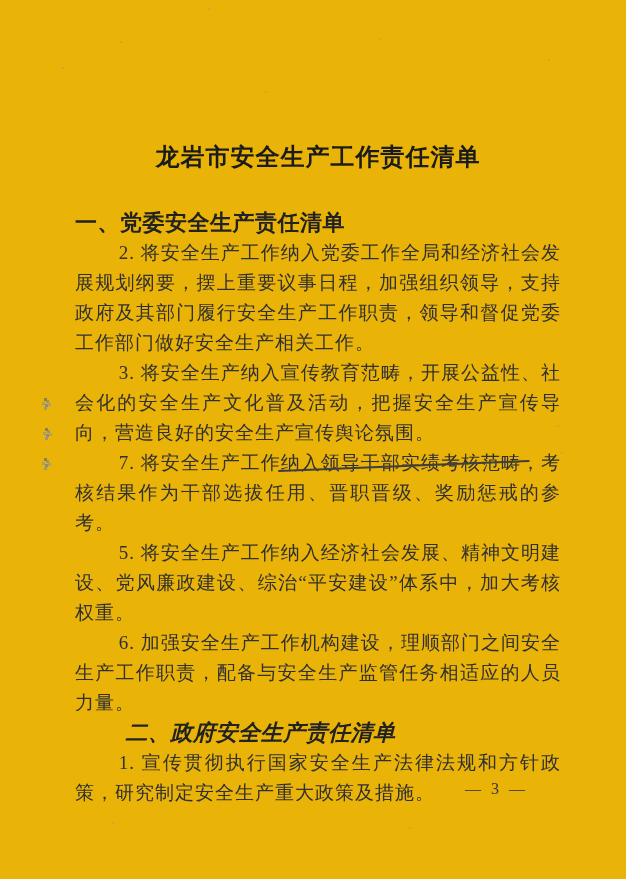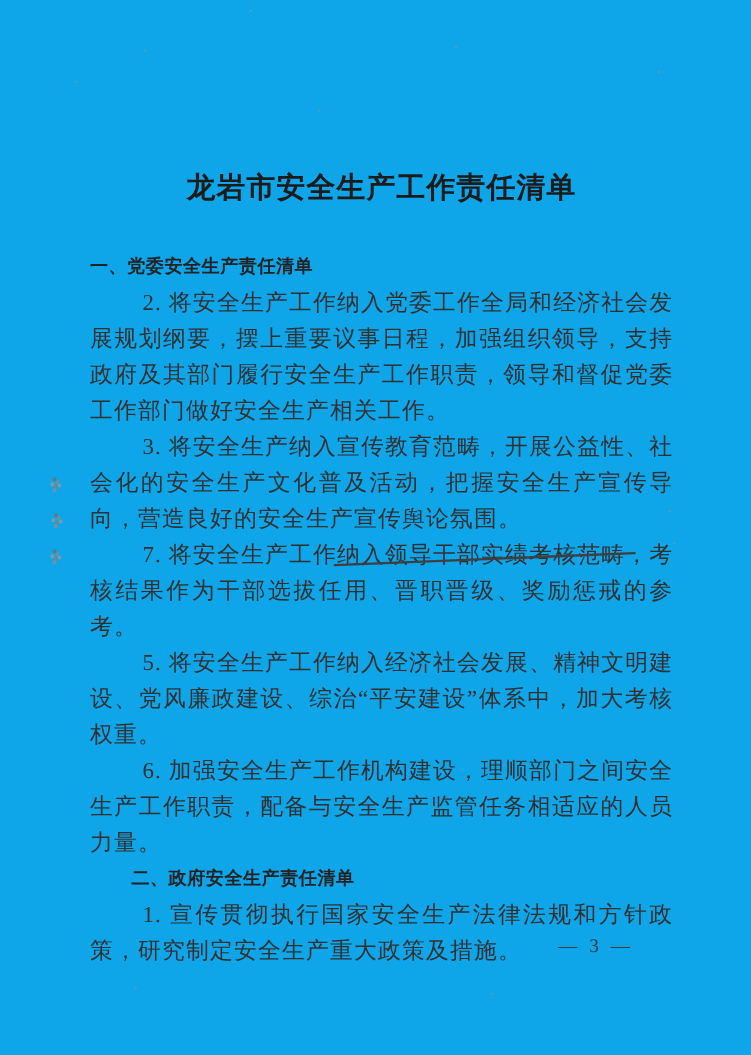--- a/index.html
+++ b/index.html
@@ -1,19 +1,19 @@
 <!DOCTYPE html>
 <html><head>
 <meta charset="utf-8">
 <style>
   html,body{margin:0;padding:0;background:#ffffff;}
   .page{
     position:relative;
     width:626px;height:879px;
-    background:#0ea5e9;
+    background:#eab308;
     overflow:hidden;
     font-family:"Liberation Serif","DejaVu Serif",serif;
     color:#2b2b2b;
   }
   .content{
     position:absolute;
     left:75px;top:140px;width:486px;
   }
   .doc-title{
     margin:0 0 34px 0;
@@ -22,26 +22,26 @@
     font-size:24px;
     line-height:34px;
     letter-spacing:1px;
     text-align:center;
     color:#1b1b1b;
   }
   .sec-heading{
     margin:0;
     font-family:"Liberation Sans","DejaVu Sans",sans-serif;
     font-weight:700;
-    font-size:15px;
+    font-size:22px;
     line-height:30px;
     letter-spacing:0.5px;
     color:#222222;
   }
-  .sec-heading.indented{ text-indent:2.3em; }
+  .sec-heading.indented{ text-indent:2.3em;font-style:italic; }
   .para{
     margin:0;
     font-size:19px;
     line-height:30px;
     letter-spacing:1px;
     text-align:justify;
     text-indent:2.3em;
     color:#303030;
   }
   

